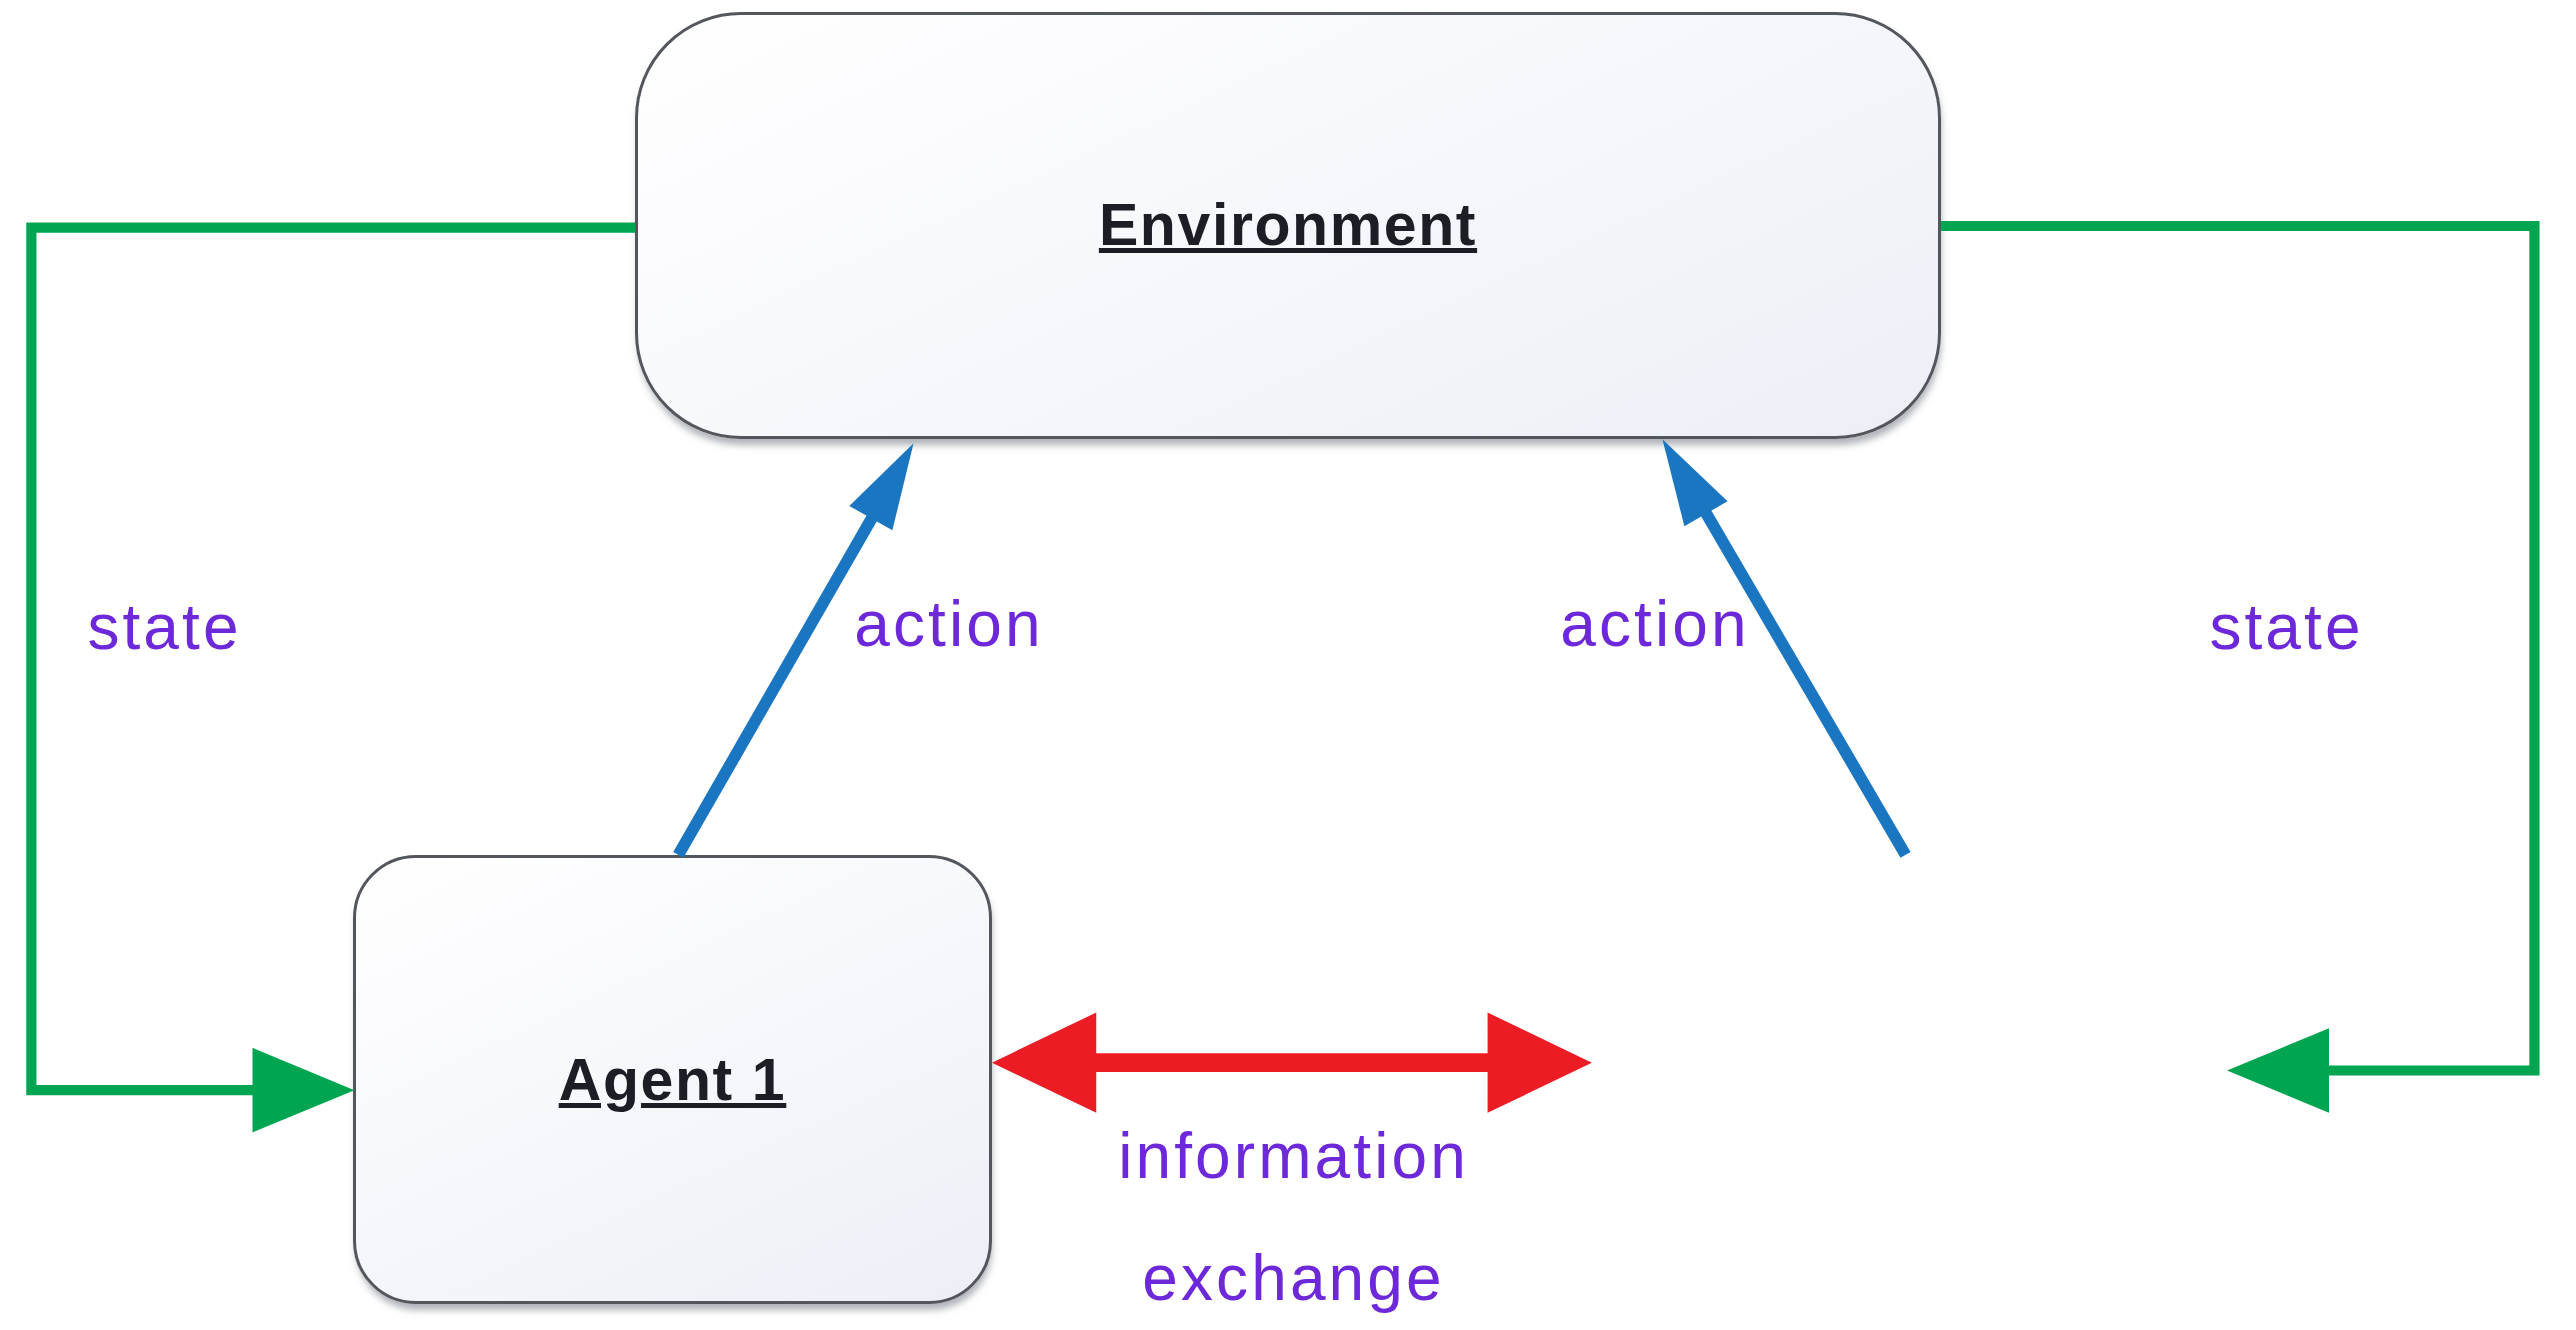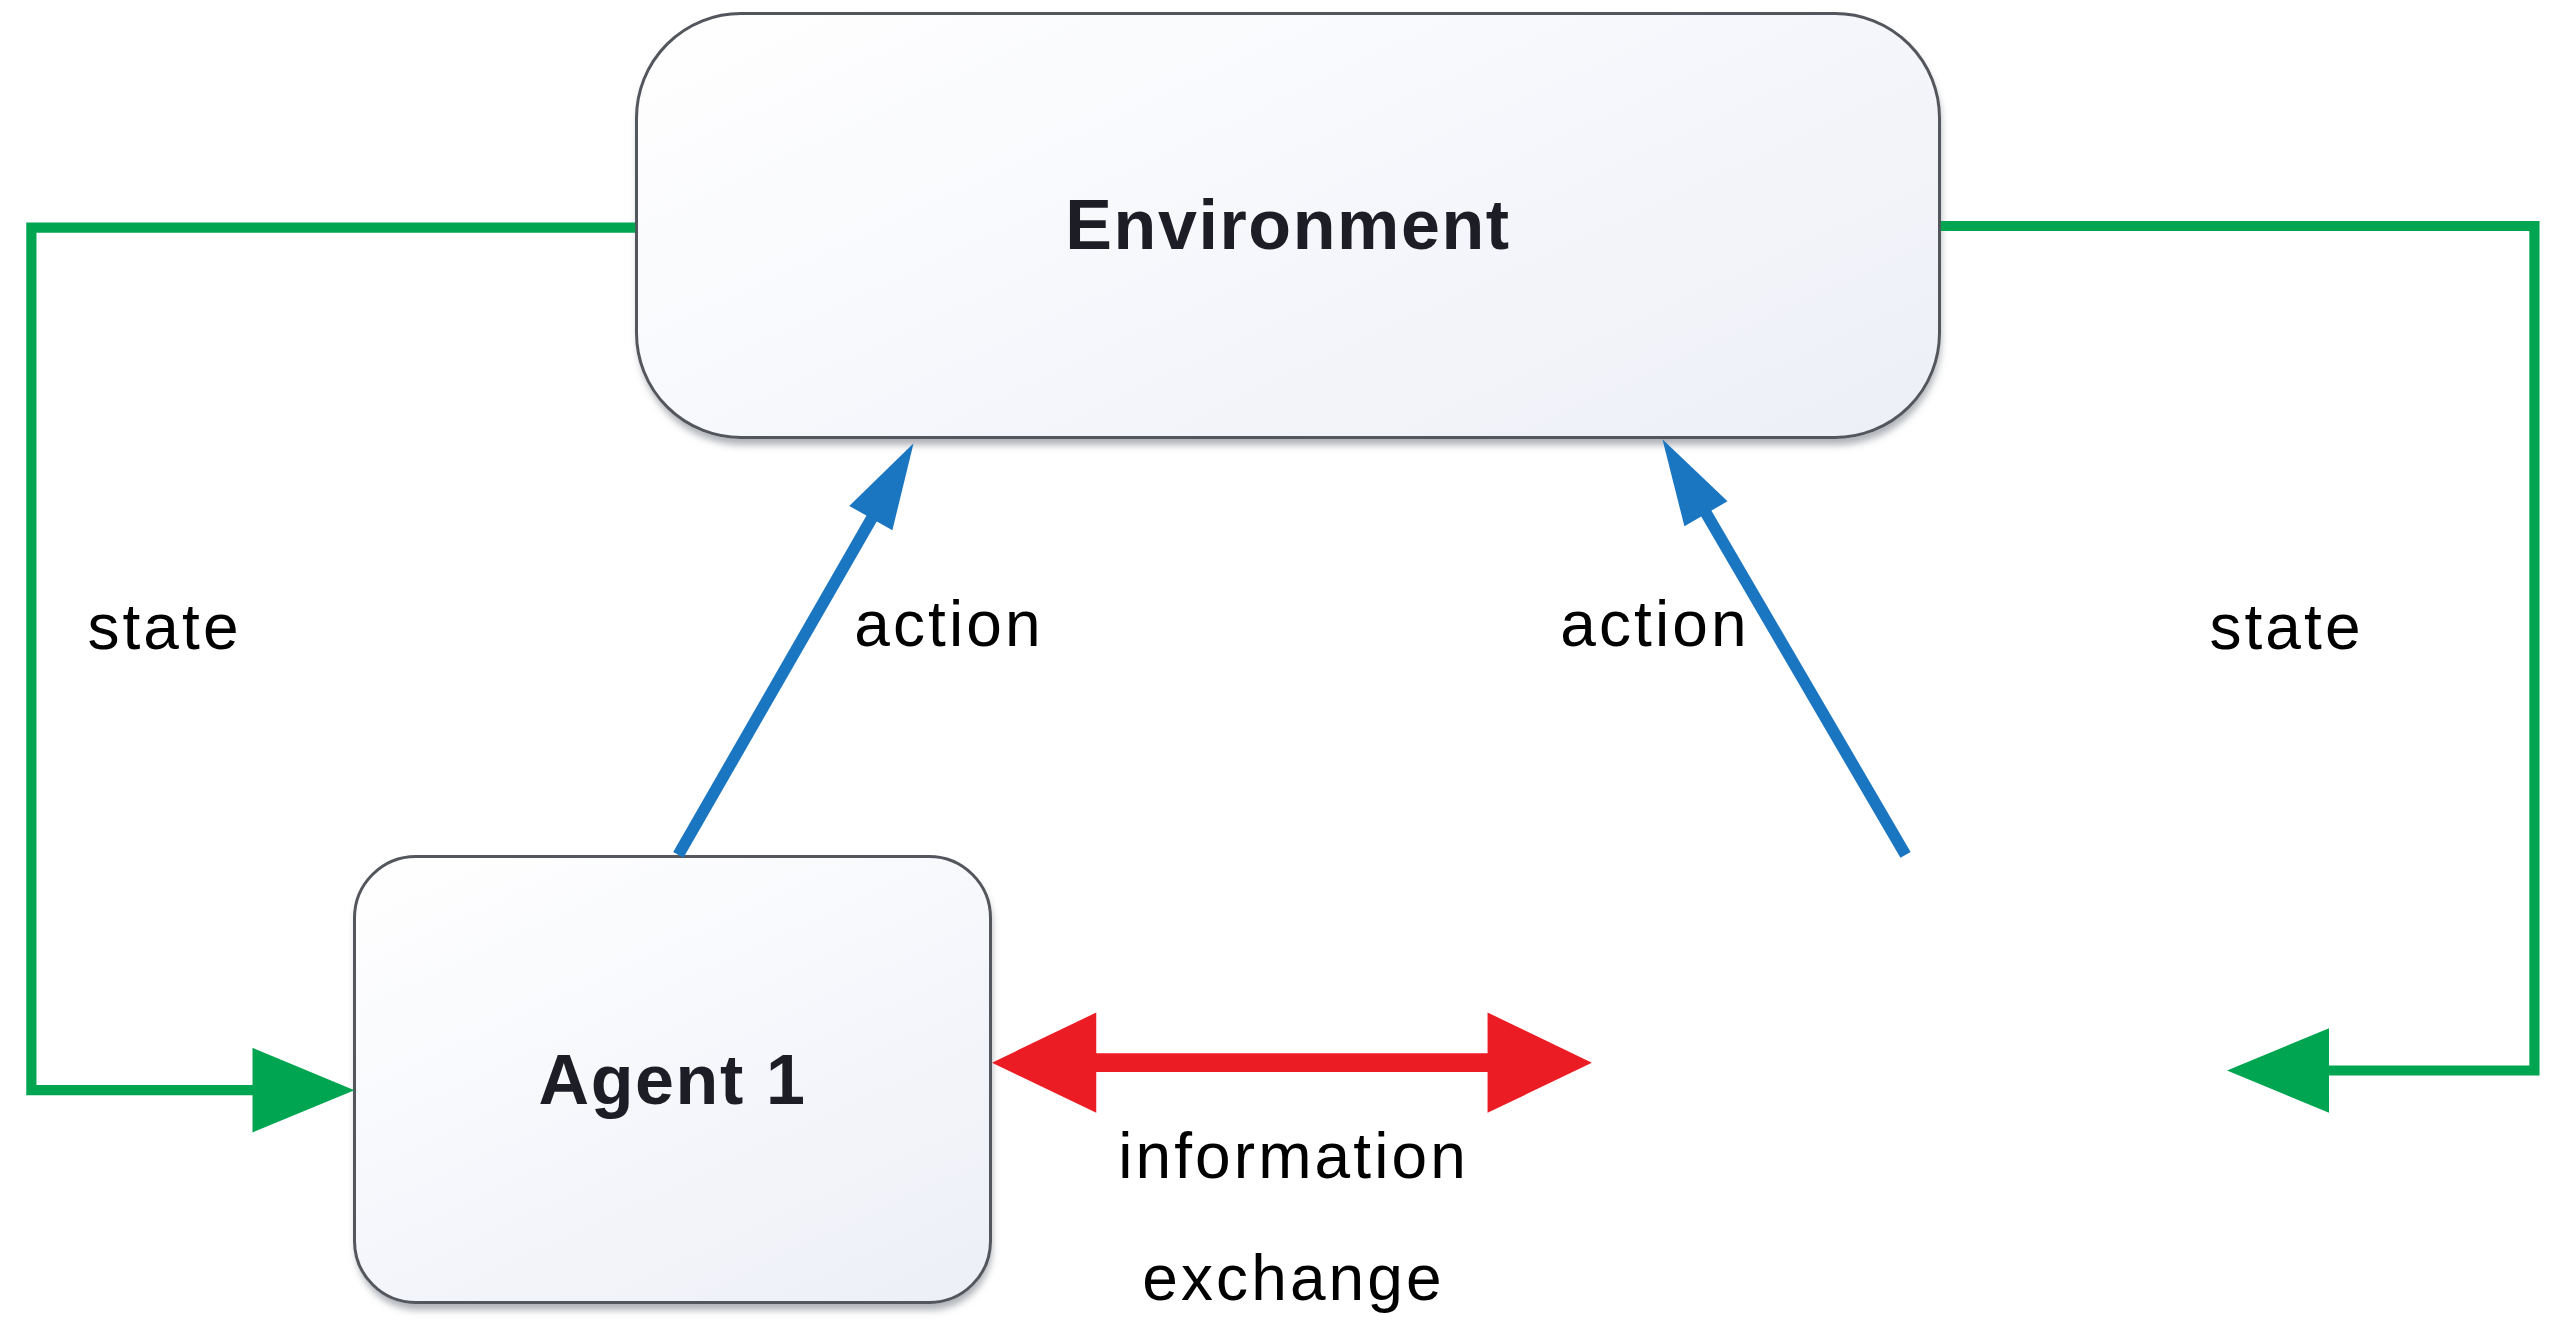--- a/index.html
+++ b/index.html
@@ -29,44 +29,45 @@
     border: 3.9px solid #53565c;
     background: linear-gradient(155deg, #ffffff 0%, #f7f8fc 45%, #eceff6 100%);
     box-shadow: 1.6px 7px 7.8px -1.6px rgba(110,115,125,0.55);
     display: flex;
     align-items: center;
     justify-content: center;
     z-index: 1;
   }
   .node-label {
     font-weight: bold;
-    font-size: 70px;
+    font-size: 59px;
     color: #1d1d26;
     letter-spacing: 1.6px;
     white-space: nowrap;
+    text-decoration: underline;
   }
   #node-environment {
     left: 635px; top: 11.8px;
     width: 1306px; height: 427px;
     border-radius: 106px;
   }
   #node-agent1 {
     left: 353px; top: 855px;
     width: 639px; height: 449px;
     border-radius: 63px;
   }
   #node-agent2 {
     left: 1592px; top: 855px;
     width: 631px; height: 449px;
     border-radius: 63px;
   }
   .edge-label {
     position: absolute;
     font-size: 64px;
-    color: #000000;
+    color: #6d28d9;
     text-align: center;
     letter-spacing: 3.1px;
     z-index: 3;
     white-space: nowrap;
   }
   #label-state-left   { left: 31px;   top: 590px;  width: 267px; }
   #label-action-left  { left: 800px; top: 587px;  width: 298px; }
   #label-action-right { left: 1506px; top: 587px;  width: 298px; }
   #label-state-right  { left: 2153px; top: 590px;  width: 267px; }
   #label-info-exchange {

